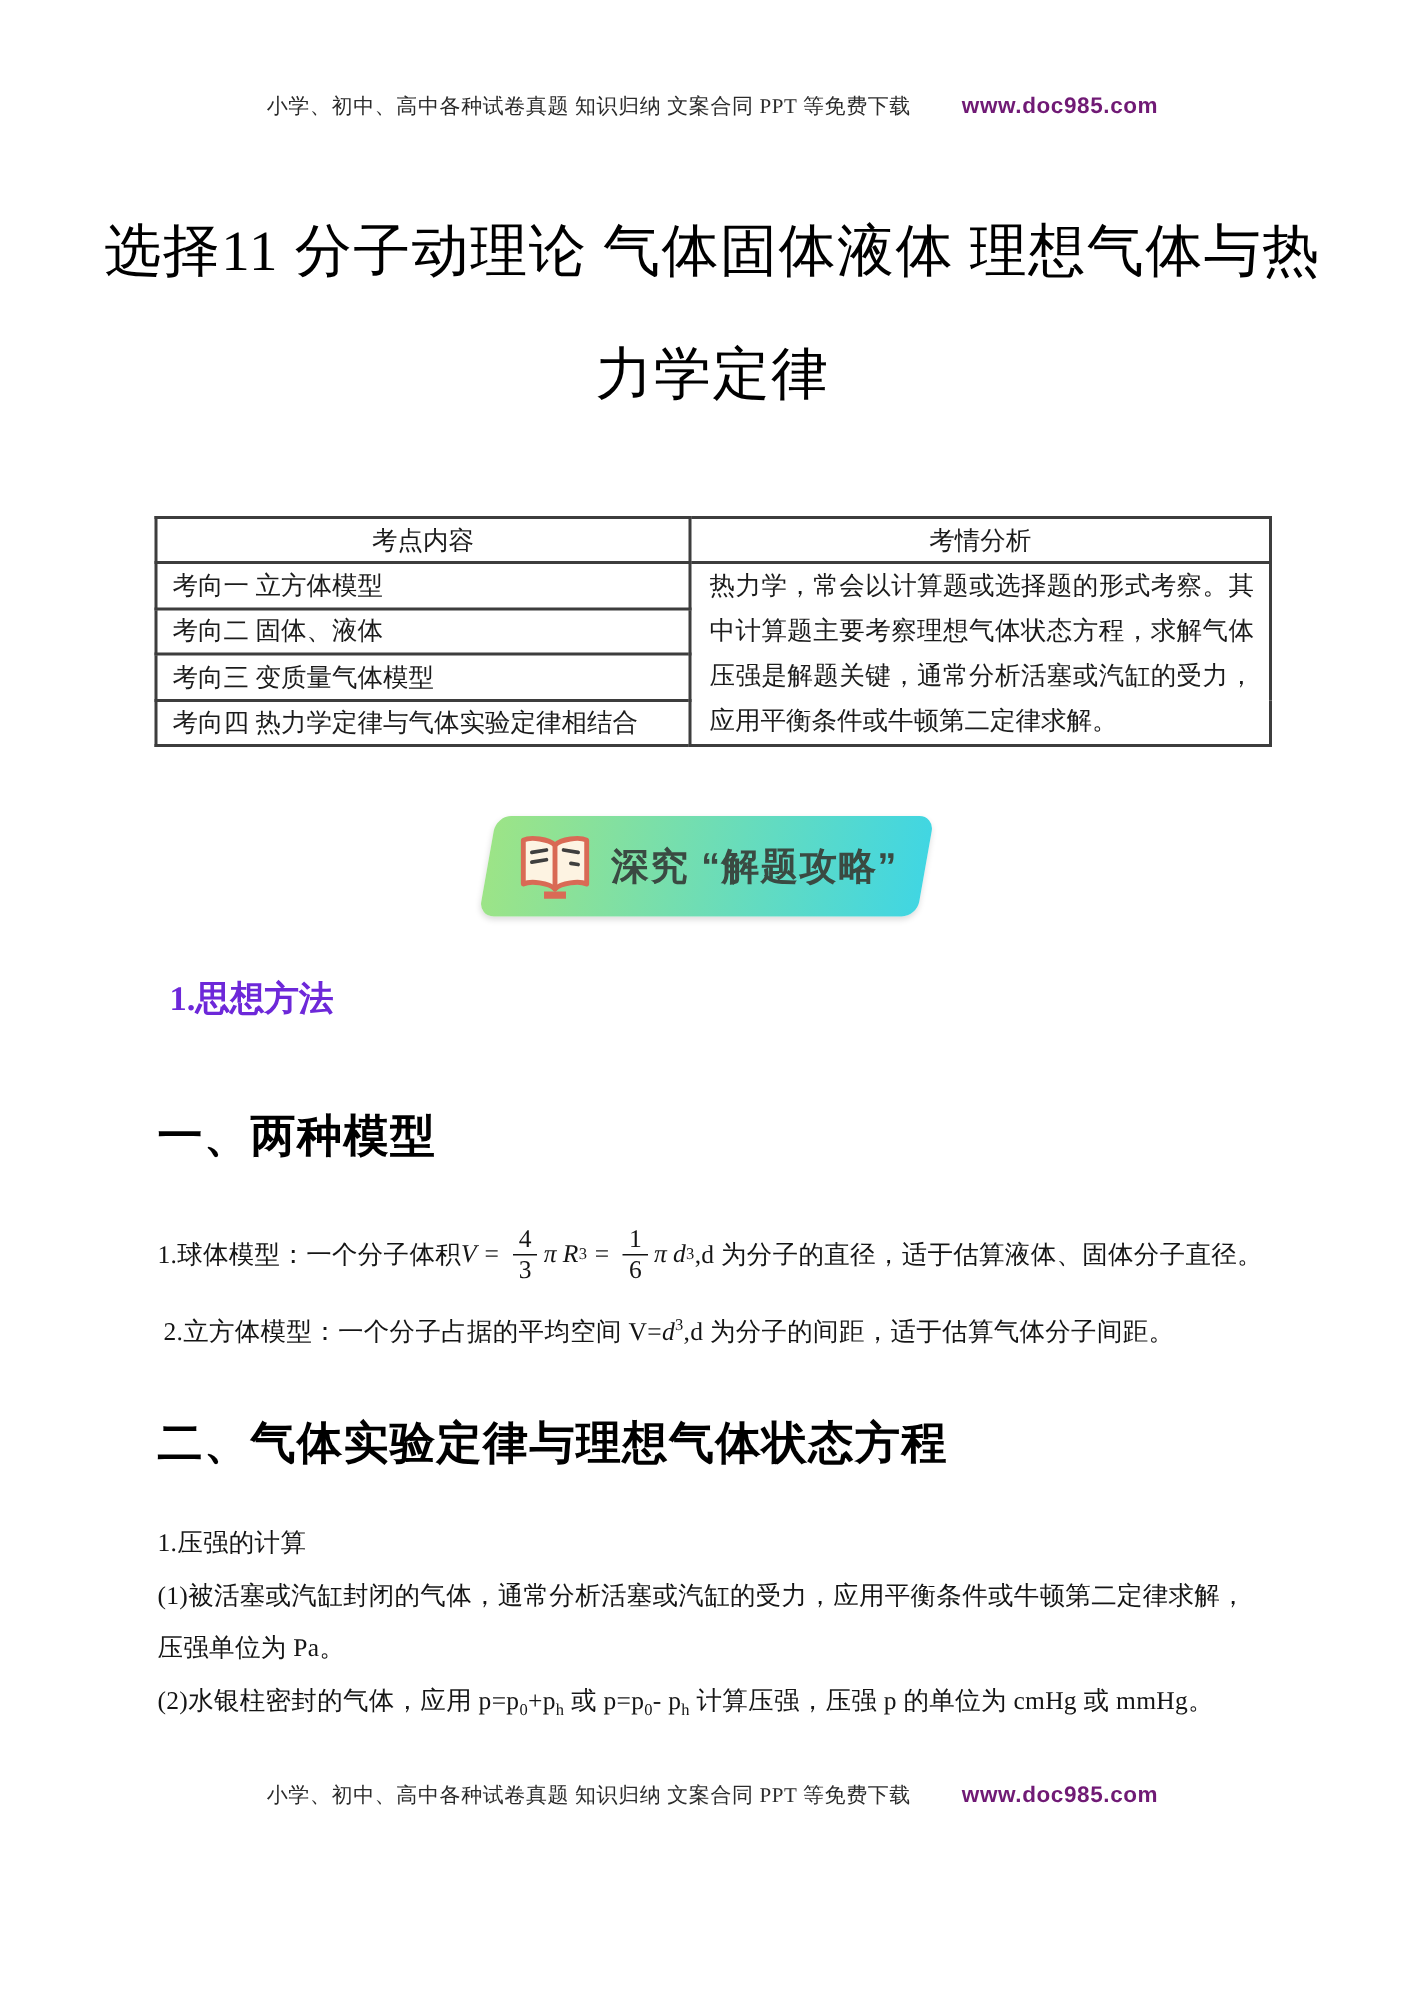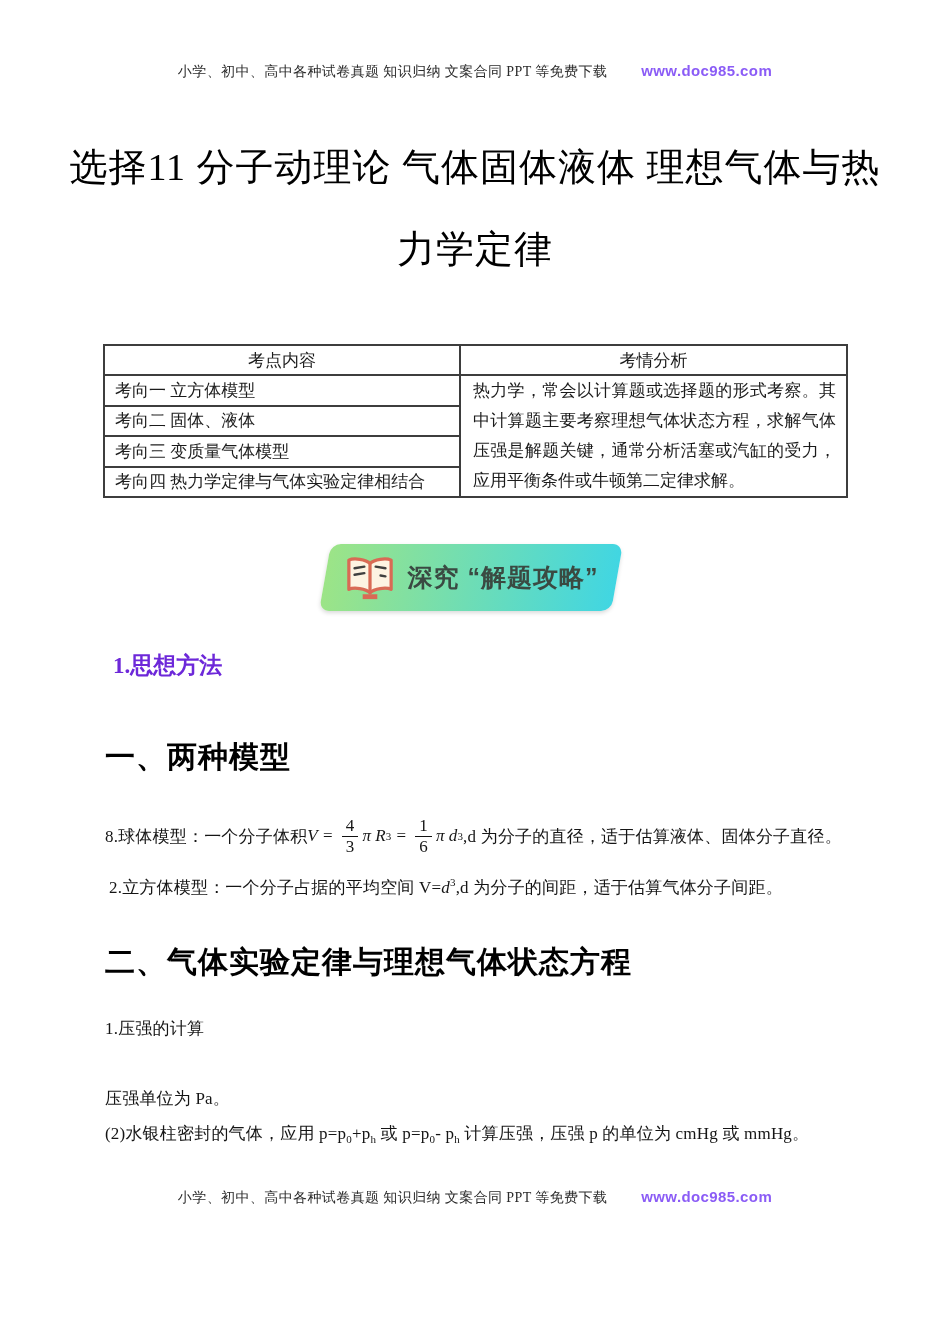--- a/index.html
+++ b/index.html
@@ -8,21 +8,21 @@
     background:#ffffff;overflow:hidden;
     font-family:"Liberation Serif","DejaVu Serif",serif;color:#1b1b1b;
   }
   
   .hf{
     position:absolute;left:0;width:100%;text-align:center;
     font-size:14px;color:#2b2b2b;letter-spacing:.4px;white-space:nowrap;
   }
   .hf .hf-url{
     font-family:"Liberation Sans","DejaVu Sans",sans-serif;
-    font-weight:700;font-size:15px;margin-left:30px;color:#8b5cf6;
+    font-weight:700;font-size:15px;margin-left:30px;color:#701a75;
   }
   .hf-top{top:62px}
   .hf-bottom{top:1188px}
   
   .title-line{
     position:absolute;left:0;width:100%;text-align:center;
     font-size:38px;color:#000;letter-spacing:1px;white-space:nowrap;
   }
   .title-1{top:142px}
   .title-2{top:224px}
@@ -138,21 +138,21 @@
         </svg>
       </span>
       <span class="banner-label" style="color: rgb(58, 74, 66);">深究 “解题攻略”</span>
     </div>
   </div>
 
   <div class="h-serif" style="top:650px;left:113px;">1.思想方法</div>
   <div class="h-sans" style="top:737px;left:105px;">一、两种模型</div>
 
   <div class="formula-row" style="top:800px;left:105px;height:72px;">
-    <span>8.球体模型：一个分子体积</span>
+    <span>1.球体模型：一个分子体积</span>
     <span class="mi">V</span>
     <span class="eq">=</span>
     <span class="frac">
       <span class="num">4</span>
       <span class="den">3</span>
     </span>
     <span class="mi">π</span>
     <span class="mi" style="margin-left:4px;">R</span>
     <sup class="exp">3</sup>
     <span class="eq">=</span>
@@ -166,20 +166,21 @@
     <span>,d 为分子的直径，适于估算液体、固体分子直径。</span>
   </div>
 
   <div class="body-line" style="top:876px;left:109px;font-family:Liberation Serif, serif;">
     <span>2.立方体模型：一个分子占据的平均空间 V=</span><span class="mi">d</span><sup class="exp">3</sup><span>,d 为分子的间距，适于估算气体分子间距。</span>
   </div>
 
   <div class="h-sans" style="top:942px;left:105px;">二、气体实验定律与理想气体状态方程</div>
 
   <div class="body-line" style="top:1017px;left:105px;">1.压强的计算</div>
+  <div class="body-line" style="top:1052px;left:105px;">(1)被活塞或汽缸封闭的气体，通常分析活塞或汽缸的受力，应用平衡条件或牛顿第二定律求解，</div>
   <div class="body-line" style="top:1087px;left:105px;">压强单位为 Pa。</div>
   <div class="body-line" style="top:1122px;left:105px;">
     <span>(2)水银柱密封的气体，应用 p=p</span><sub class="sb">0</sub><span>+p</span><sub class="sb">h</sub><span> 或 p=p</span><sub class="sb">0</sub><span>- p</span><sub class="sb">h</sub><span> 计算压强，压强 p 的单位为 cmHg 或 mmHg。</span>
   </div>
 
   <div class="hf hf-bottom">
     <span>小学、初中、高中各种试卷真题 知识归纳 文案合同  PPT 等免费下载</span>
     <span class="hf-url">www.doc985.com</span>
   </div>
 

